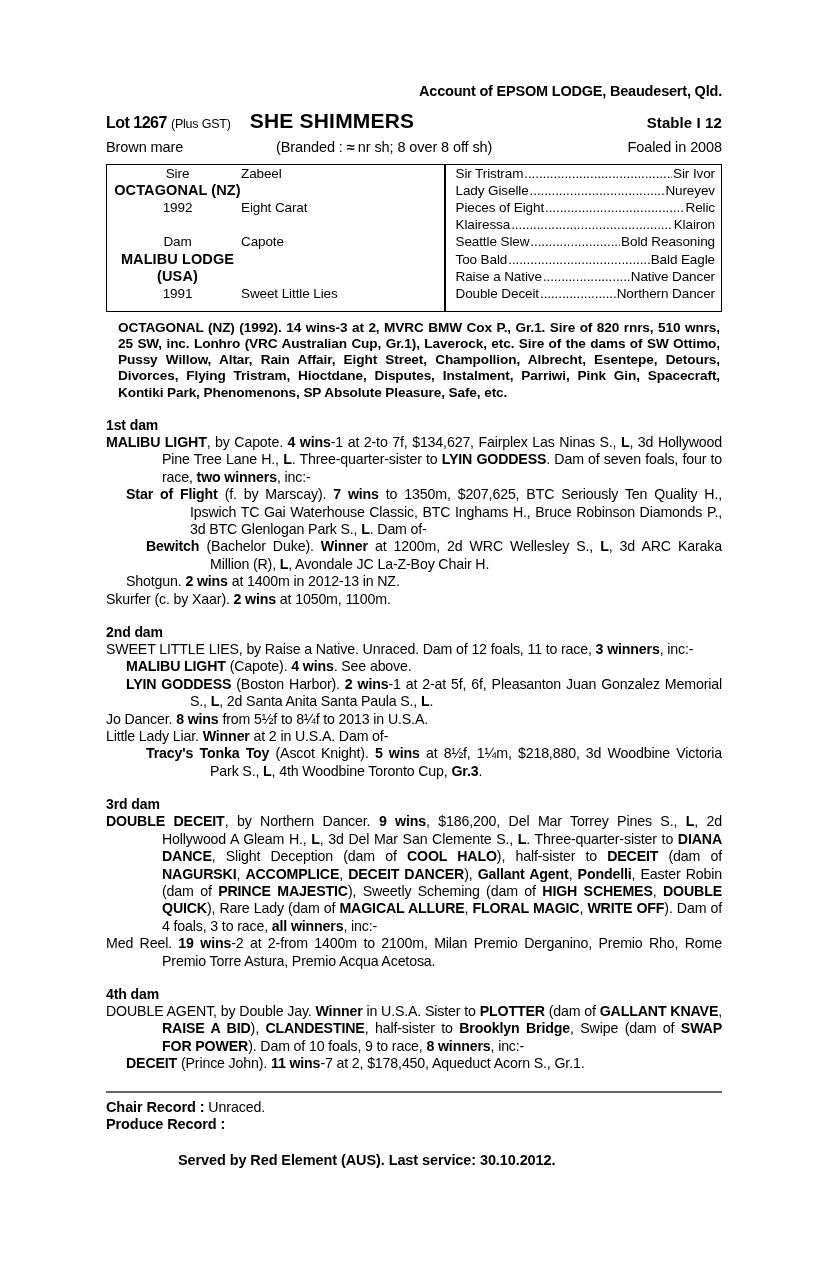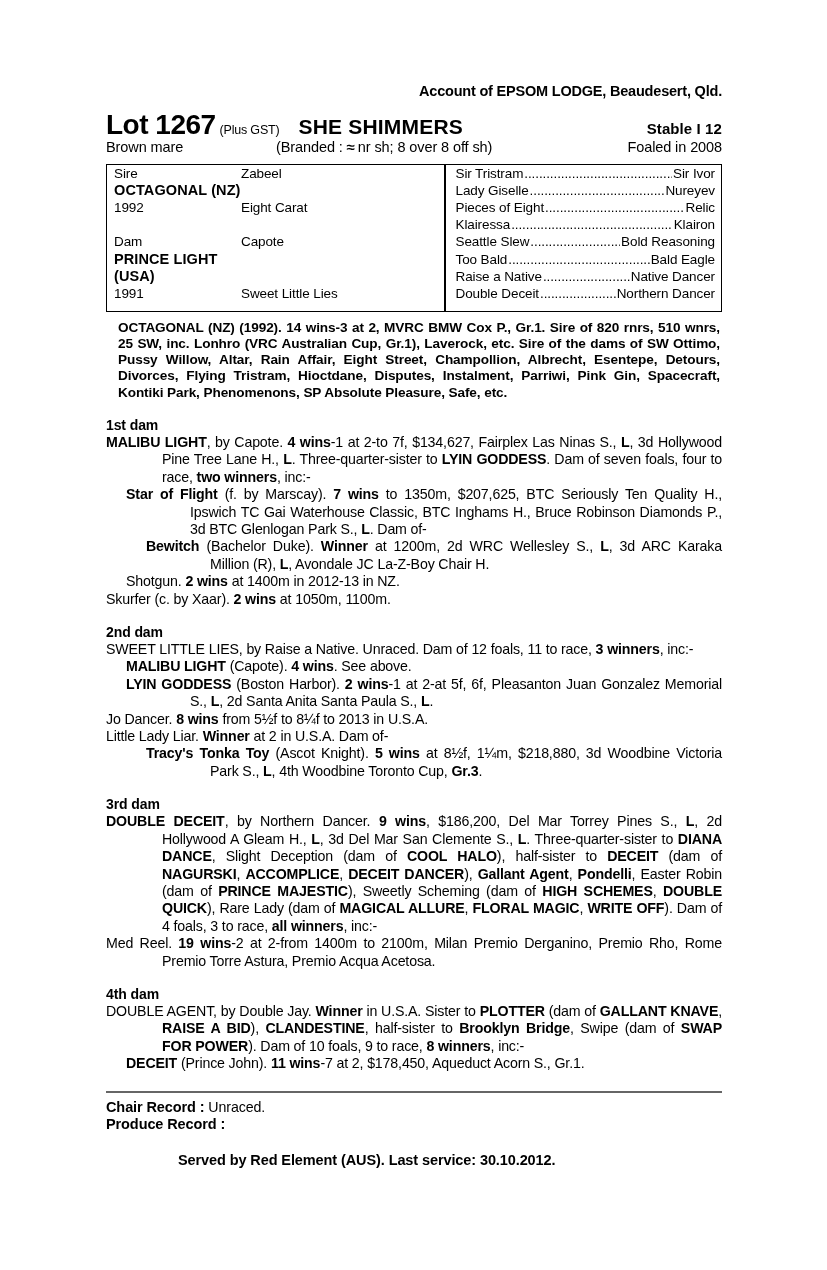--- a/index.html
+++ b/index.html
@@ -33,21 +33,21 @@
     line-height: 1.0;
   }
   .lot-row {
     display: flex;
     align-items: baseline;
     margin-top: 10px;
     height: 24px;
   }
   .lot-no {
     font-weight: bold;
-    font-size: 28px;
+    font-size: 16px;
     letter-spacing: -0.5px;
   }
   .plus-gst {
     font-size: 12.5px;
     margin-left: 4px;
     letter-spacing: -0.2px;
   }
   .horse-name {
     font-weight: bold;
     font-size: 21px;
@@ -102,21 +102,21 @@
     position: absolute;
     left: 338.5px; top: 0; right: 0; height: 100%;
   }
   .ped-row {
     display: flex;
     font-size: 13.5px;
     line-height: 17.2px;
     letter-spacing: -0.1px;
     padding-left: 7px;
   }
-  .ped-row .c1 { width: 127px; flex: 0 0 127px; }
+  .ped-row .c1 { width: 127px; flex: 0 0 127px; text-align: center; }
   .ped-row .c2 { flex: 1; }
   .ped-row.big { font-weight: bold; font-size: 14.5px; letter-spacing: 0.1px; }
   .ped-spacer { height: 17.2px; }
   .ped-r {
     font-size: 13.5px;
     line-height: 17.2px;
     letter-spacing: -0.1px;
     padding-left: 10px;
     padding-right: 6px;
     display: flex;
@@ -224,21 +224,21 @@
       <div class="ped-row">
         <span class="c1">1992</span>
         <span class="c2">Eight Carat</span>
       </div>
       <div class="ped-spacer"></div>
       <div class="ped-row">
         <span class="c1">Dam</span>
         <span class="c2">Capote</span>
       </div>
       <div class="ped-row big">
-        <span class="c1">PRINCE LIGHT (USA)</span>
+        <span class="c1">MALIBU LODGE (USA)</span>
       </div>
       <div class="ped-row">
         <span class="c1">1991</span>
         <span class="c2">Sweet Little Lies</span>
       </div>
     </div>
 
     <div class="ped-right" id="ped-right">
         <div class="ped-r">
           <span class="nm">Sir Tristram</span>

